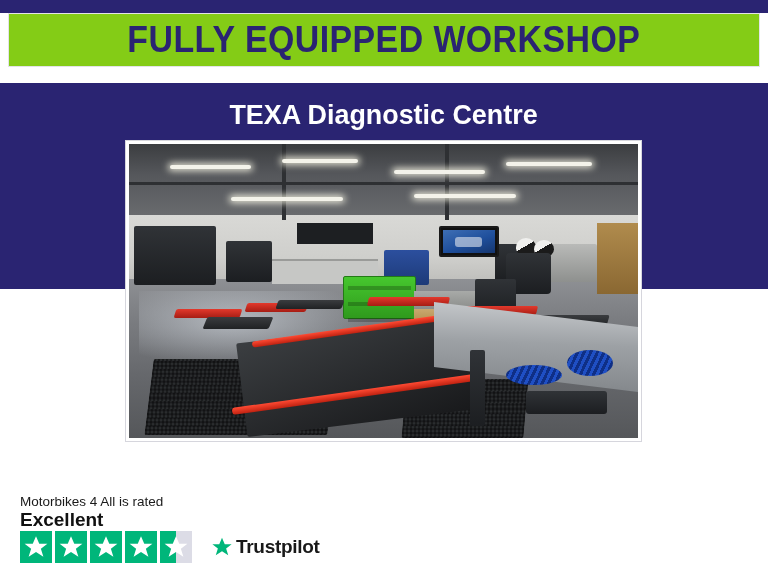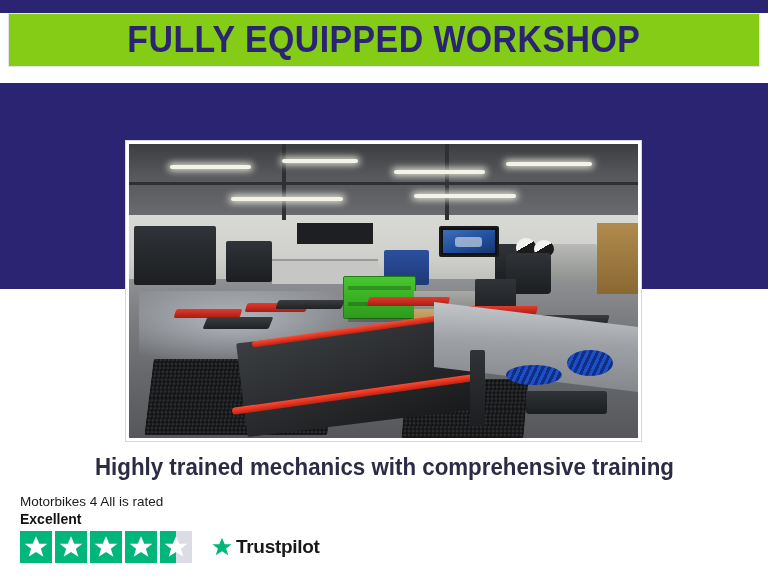--- a/index.html
+++ b/index.html
@@ -103,21 +103,21 @@
     position:absolute;left:0;top:447px;width:768px;height:40px;
     display:flex;align-items:center;justify-content:center;
   }
   .caption-text{
     color:#2b2b45;font-weight:bold;font-size:23px;white-space:nowrap;transform:scaleX(0.97);
   }
 
   
   .tp{position:absolute;left:20px;top:494px;width:330px;height:76px;}
   .tp-rated{font-size:13.5px;color:#1a1a1a;line-height:16px;}
-  .tp-excellent{font-size:14px;font-weight:bold;color:#111;line-height:17px;margin-top:1px;}
+  .tp-excellent{font-size:19px;font-weight:bold;color:#111;line-height:17px;margin-top:1px;}
   .tp-row{display:flex;align-items:center;margin-top:3px;}
   .tp-stars{display:flex;}
   .tp-star{width:32px;height:32px;margin-right:3px;position:relative;background:#00b67a;}
   .tp-star.half{background:linear-gradient(90deg,#00b67a 0 50%,#dcdce6 50% 100%);}
   .tp-star svg{position:absolute;left:3px;top:3px;}
   .tp-brand{display:flex;align-items:center;margin-left:16px;}
   .tp-brand-name{font-size:19px;font-weight:bold;color:#191919;letter-spacing:-.3px;margin-left:3px;}
 
   
   .logo{position:absolute;left:613px;top:506px;width:147px;height:62px;}
@@ -133,20 +133,23 @@
 
 <div id="slide">
 
   <div class="navy-top-strip"></div>
   <div class="navy-band"></div>
 
   <div class="title-band">
     <div class="title-text">FULLY EQUIPPED WORKSHOP</div>
   </div>
 
+  <div class="subtitle-wrap">
+    <div class="subtitle-text">TEXA Diagnostic Centre</div>
+  </div>
 
   <div class="photo-frame">
     <div class="photo">
       <div class="ph-ceiling"></div>
       <div class="ph-wall"></div>
       <div class="ph-floor"></div>
       <div class="ph-floor-shine"></div>
 
       <div class="beam" style="left:0;top:13%;width:100%;height:3px;"></div>
       <div class="beam" style="left:30%;top:0;width:4px;height:26%;"></div>
@@ -201,23 +204,20 @@
       <div class="fg-edge" style="left:24%;top:62%;width:44%;height:6px;transform:rotate(-8deg);"></div>
 
       <div class="benchtop-steel" style="left:60%;top:58%;width:42%;height:22%;transform:skewY(7deg);"></div>
       <div class="hose-blue" style="left:74%;top:75%;width:11%;height:7%;"></div>
       <div class="hose-blue" style="left:86%;top:70%;width:9%;height:9%;"></div>
       <div class="cab-dark" style="left:67%;top:70%;width:3%;height:26%;"></div>
       <div class="cab-dark" style="left:78%;top:84%;width:16%;height:8%;border-radius:3px;"></div>
     </div>
   </div>
 
-  <div class="caption">
-    <div class="caption-text">Highly trained mechanics with comprehensive training</div>
-  </div>
 
   <div class="tp">
     <div class="tp-rated">Motorbikes 4 All is rated</div>
     <div class="tp-excellent">Excellent</div>
     <div class="tp-row">
       <div class="tp-stars">
         <div class="tp-star">
           <svg width="26" height="26" viewBox="0 0 24 24">
               <polygon fill="#ffffff" points="12,2 15,9 22.5,9 16.5,13.6 18.8,21 12,16.6 5.2,21 7.5,13.6 1.5,9 9,9"></polygon>
             </svg>

